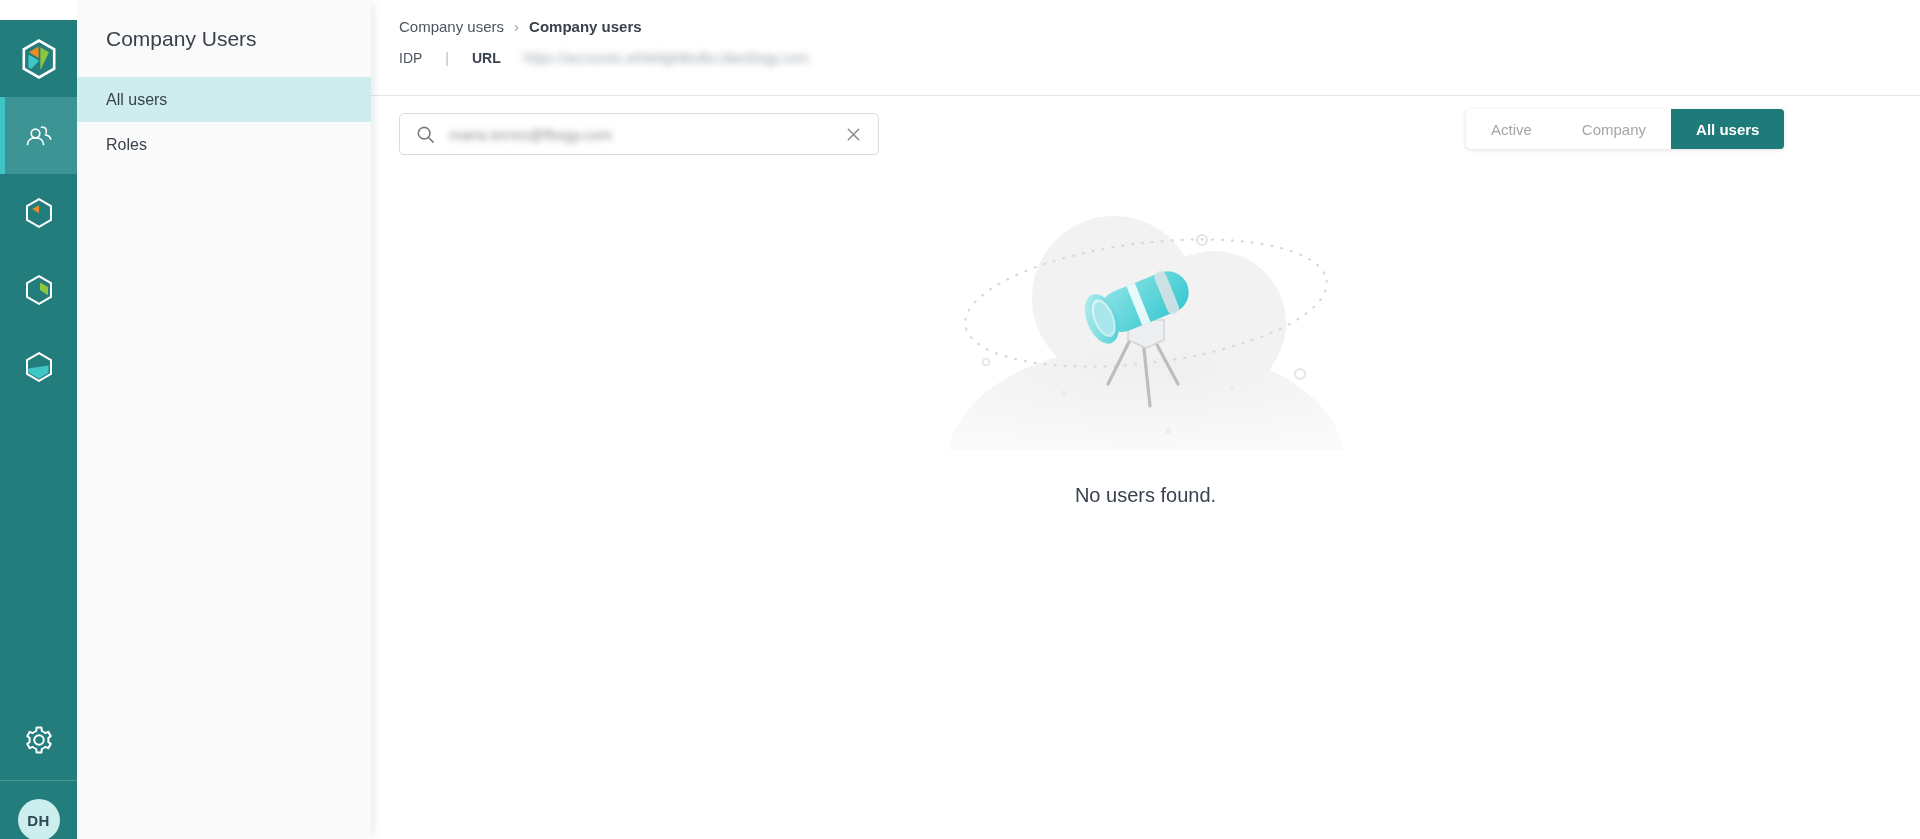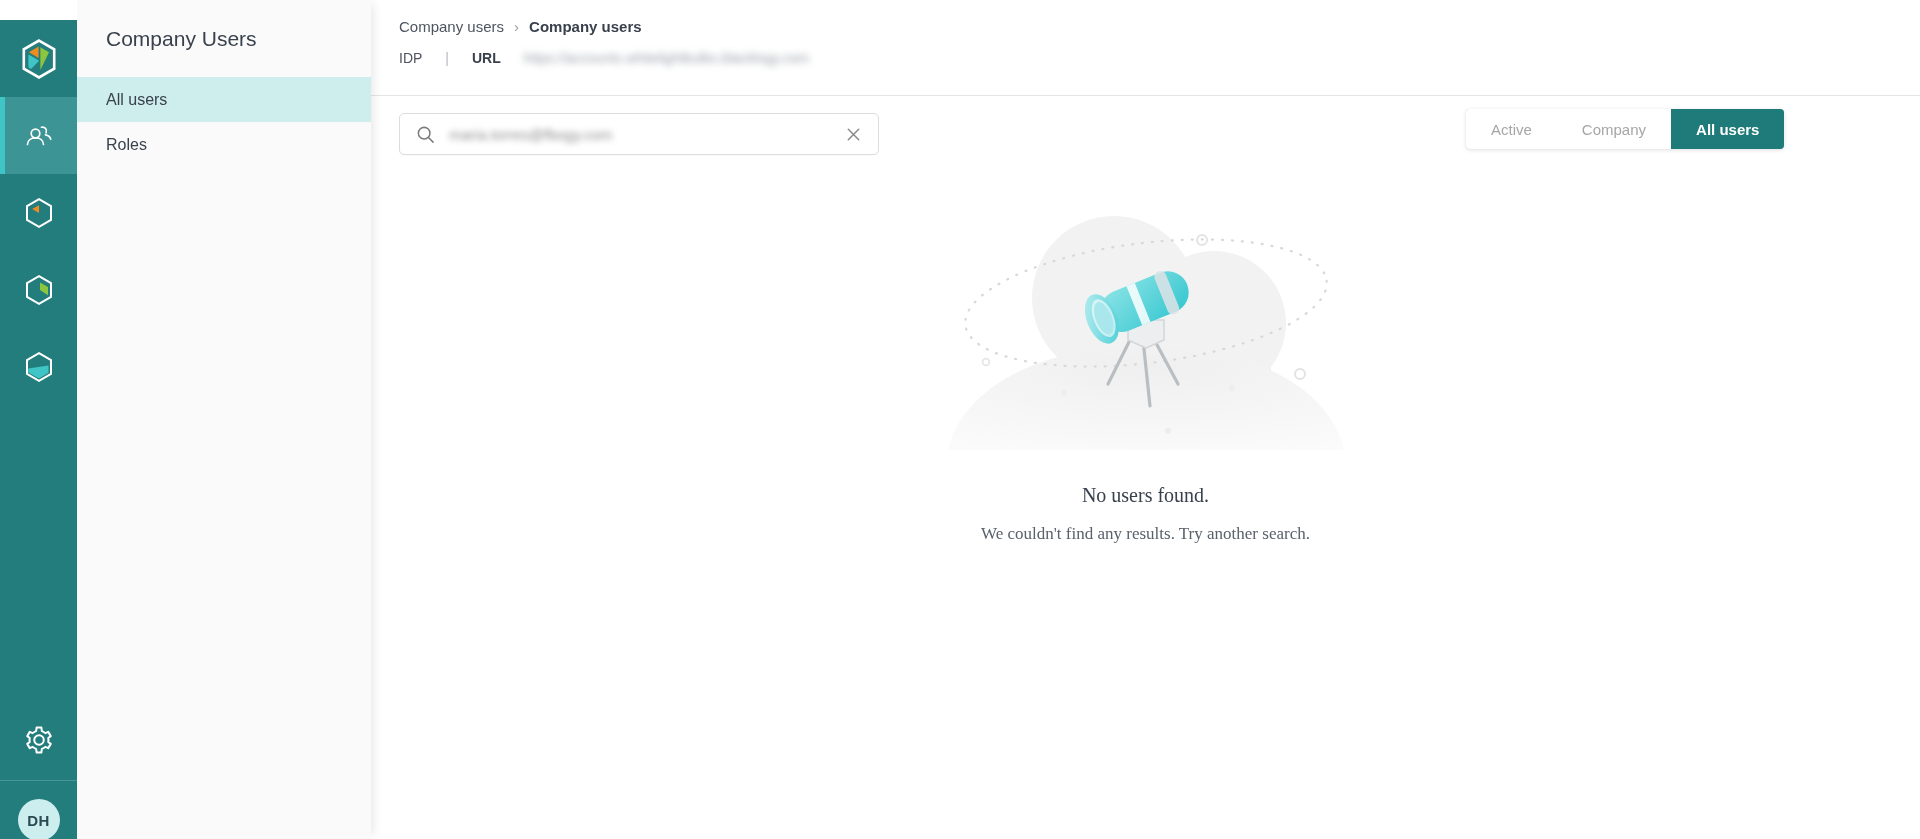--- a/index.html
+++ b/index.html
@@ -121,21 +121,21 @@
   .seg {
     padding: 0 25px; display: flex; align-items: center; justify-content: center;
     font-size: 15px; color: #a6a6a6; cursor: pointer; background: #fff;
     min-width: 85px;
   }
   .seg.active { background: #1f7a7a; color: #ffffff; font-weight: 700; }
 
   
   .empty {
     position: absolute; left: 0; right: 0; top: 188px;
-    display: flex; flex-direction: column; align-items: center; font-family: Liberation Serif, serif;
+    display: flex; flex-direction: column; align-items: center;
   }
   .empty .art { width: 420px; height: 290px; }
   .empty h2 {
     margin-top: 6px;
     font-size: 20px; font-weight: 400; color: #39414d;
   }
   .empty p { margin-top: 17px; font-size: 17px; color: #59616b; }
 </style>
 </head>
 <body>
@@ -309,17 +309,16 @@
         </g>
 
         <g fill="#ededed">
           <circle cx="128" cy="205" r="3"></circle>
           <circle cx="296" cy="200" r="3"></circle>
           <circle cx="232" cy="243" r="3"></circle>
         </g>
       </svg>
 
       <h2>No users found.</h2>
-      <p>We couldn't find any results. Try another search.</p>
     </div>
 
   </div>
 </div>
 
 </body></html>

